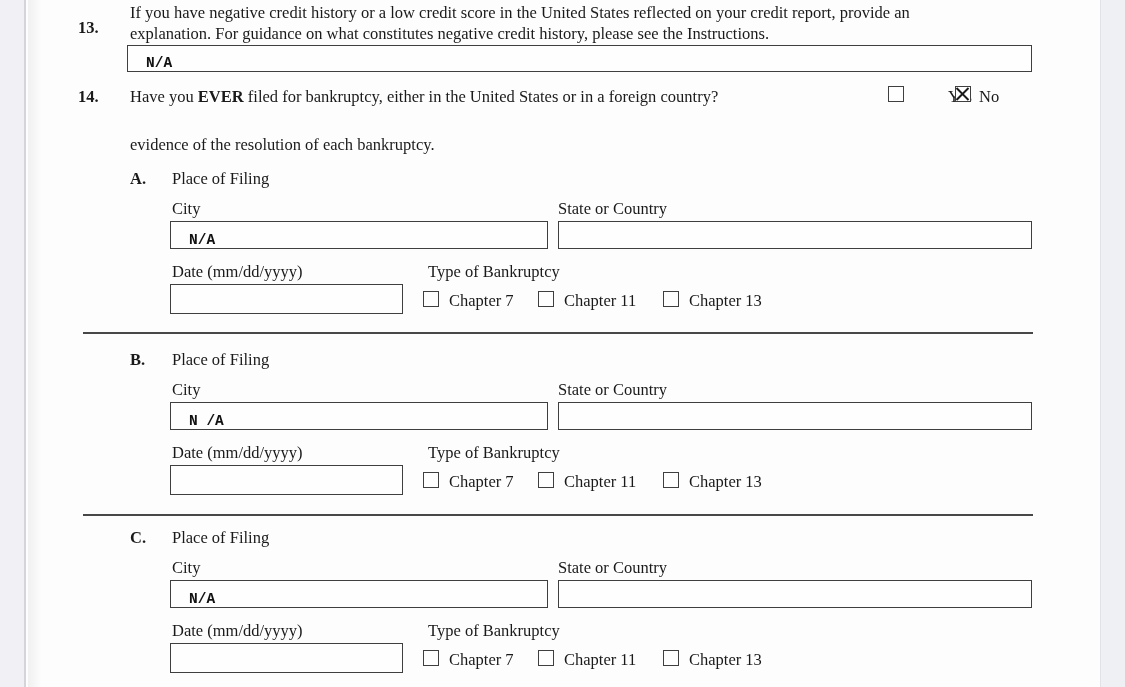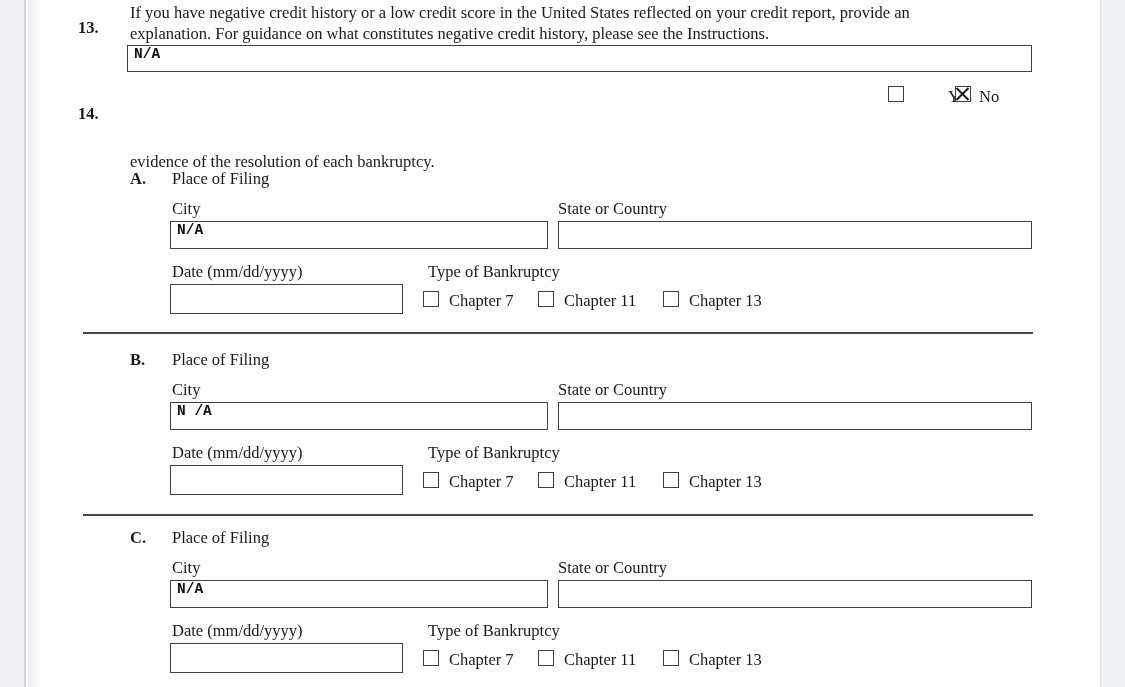--- a/index.html
+++ b/index.html
@@ -20,21 +20,21 @@
     background:linear-gradient(to right, rgba(0,0,0,0.05), rgba(0,0,0,0));
   }
   .gutter-right {
     position:absolute; right:0; top:0; width:25px; height:687px;
     background:#eff0f4; border-left:1px solid #e2e2e8;
   }
   .t { position:absolute; font-size:16.5px; line-height:20px; white-space:nowrap; }
   .bold { font-weight:bold; }
   .input {
     position:absolute; border:1.6px solid #3f3f3f; background:#fefefe;
-    display:flex; align-items:flex-start; padding-left:6px;
+    display:flex; align-items:flex-end; padding-left:18px;
   }
   .val {
     font-family:"Liberation Mono", monospace;
     font-weight:bold; font-size:14.5px; color:#111;
   }
   .divider { position:absolute; left:83px; width:950px; height:2px; background:#474747; }
   .cb {
     position:absolute; width:16px; height:16px;
     border:1.6px solid #3f3f3f; background:#fefefe;
   }
@@ -52,26 +52,27 @@
   <div class="gutter-left"></div>
   <div class="page-shadow-left"></div>
 
   <div class="t bold" style="left:78px;top:18px">13.</div>
   <div class="t" style="left:130px;top:24px">explanation.  For guidance on what constitutes negative credit history, please see the Instructions.</div>
   <div class="t" style="left:130px;top:3px">If you have negative credit history or a low credit score in the United States reflected on your credit report, provide an</div>
   <div class="input" style="left:127px;top:45px;width:905px;height:27px">
     <span class="val">N/A</span>
   </div>
 
-  <div class="t bold" style="left:78px;top:104px">14.</div>
+  <div class="t bold" style="left:78px;top:87px">14.</div>
+  <div class="t" style="left:130px;top:87px"><span>Have you </span><b>EVER</b><span> filed for bankruptcy, either in the United States or in a foreign country?</span></div>
   <div class="cb" style="left:888px;top:86px"></div>
   <div class="t" style="left:948px;top:87px">Yes</div>
   <div class="cb checked" style="left:955px;top:86px"></div>
   <div class="t" style="left:979px;top:87px">No</div>
-  <div class="t" style="left:130px;top:152px">evidence of the resolution of each bankruptcy.</div>
+  <div class="t" style="left:130px;top:135px">evidence of the resolution of each bankruptcy.</div>
 
   <div>
     <div class="t bold" style="left:130px;top:169px">A.</div>
     <div class="t" style="left:172px;top:169px">Place of Filing</div>
     <div class="t" style="left:172px;top:199px">City</div>
     <div class="t" style="left:558px;top:199px">State or Country</div>
     <div class="input" style="left:170px;top:221px;width:378px;height:28px">
       <span class="val">N/A</span>
     </div>
     <div class="input" style="left:558px;top:221px;width:474px;height:28px">

